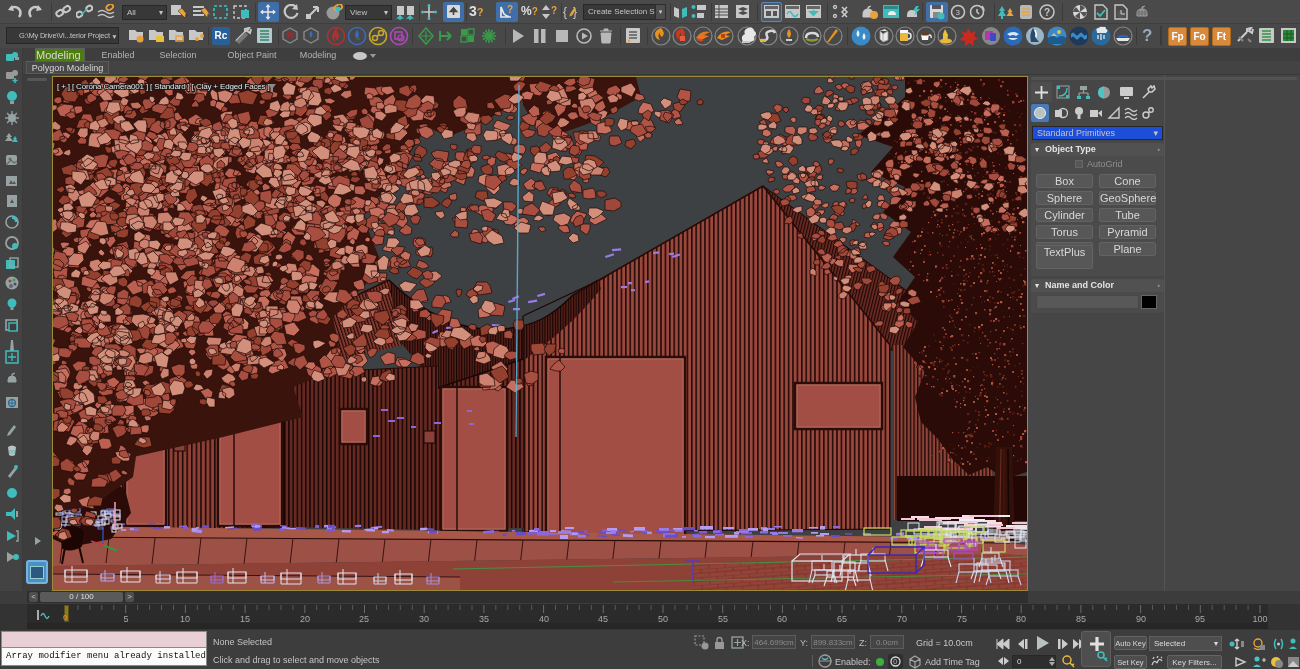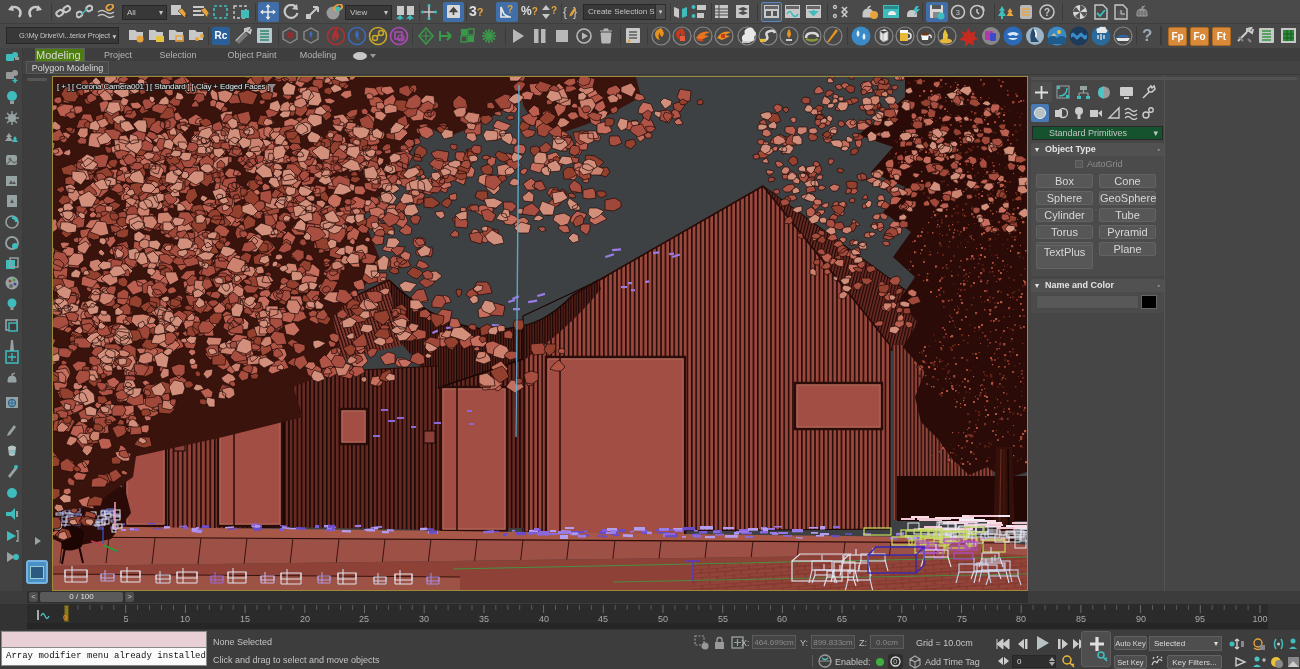--- a/index.html
+++ b/index.html
@@ -493,21 +493,21 @@
       <rect x="3" y="3" width="11" height="11" fill="#2a8a3a"></rect>
       <g stroke="#1a5a24" stroke-width="1">
         <line x1="3" y1="7" x2="14" y2="7"></line>
         <line x1="3" y1="11" x2="14" y2="11"></line>
         <line x1="7" y1="3" x2="7" y2="14"></line>
         <line x1="11" y1="3" x2="11" y2="14"></line>
       </g>
     </svg>
   </div>
 <div class="abs" style="left:35px;top:48px;width:50px;height:13px;background:#4d7c0f;border:1px solid #5e5e5e;border-bottom:none;color:#d8d8d8;font-size:11px;text-align:left;line-height:13px">Modeling</div>
-<div class="abs" style="left:95px;top:49px;width:46px;height:12px;color:#b4b4b4;font-size:9px;text-align:center;line-height:12px">Project</div>
+<div class="abs" style="left:95px;top:49px;width:46px;height:12px;color:#b4b4b4;font-size:9px;text-align:center;line-height:12px">Enabled</div>
 <div class="abs" style="left:155px;top:49px;width:46px;height:12px;color:#b4b4b4;font-size:9px;text-align:center;line-height:12px">Selection</div>
 <div class="abs" style="left:222px;top:49px;width:60px;height:12px;color:#b4b4b4;font-size:9px;text-align:center;line-height:12px">Object Paint</div>
 <div class="abs" style="left:296px;top:49px;width:44px;height:12px;color:#b4b4b4;font-size:9px;text-align:center;line-height:12px">Modeling</div>
 <svg style="position:absolute;left:352px;top:51px" width="24" height="10" viewBox="0 0 24 10">
     <ellipse cx="8" cy="5" rx="7" ry="4" fill="#c8c8c8"></ellipse>
     <path d="M18,3 l6,0 -3,4Z" fill="#999"></path>
   </svg>
 <div class="abs" style="left:26px;top:61px;width:83px;height:13px;background:#484848;border:1px solid #5a5a5a;color:#d8d8d8;font-size:9px;text-align:center;line-height:12px;white-space:nowrap">Polygon Modeling</div>
 <div class="abs" style="left:0;top:48px;width:23px;height:573px;background:#434343;border-right:1px solid #3a3a3a"></div>
 <div class="abs" style="left:23px;top:75px;width:29px;height:546px;background:#3d3d3d"></div>
@@ -1342,21 +1342,21 @@
     <path d="M2,12 L12,12 L12,2Z" fill="none" stroke="#ccc" stroke-width="1.4"></path>
   </svg>
 <svg style="position:absolute;left:1124px;top:106px" width="14" height="14" viewBox="0 0 14 14">
     <path d="M1,4 q3,-3 6,0 q3,3 6,0 M1,8 q3,-3 6,0 q3,3 6,0 M1,12 q3,-3 6,0 q3,3 6,0" stroke="#ccc" stroke-width="1.2" fill="none"></path>
   </svg>
 <svg style="position:absolute;left:1141px;top:106px" width="14" height="14" viewBox="0 0 14 14">
     <circle cx="5" cy="9" r="3" fill="none" stroke="#ccc" stroke-width="1.4"></circle>
     <circle cx="10" cy="4" r="2.2" fill="none" stroke="#ccc" stroke-width="1.4"></circle>
     <line x1="7" y1="7" x2="9" y2="6" stroke="#ccc" stroke-width="1.2"></line>
   </svg>
-<div class="ddl" style="left:1032px;top:126px;width:131px;height:14px;line-height:13px;padding-left:16px;font-size:9px;background:#14532d">Standard Primitives<span style="position:absolute;right:4px;top:0">▾</span></div>
+<div class="ddl" style="left:1032px;top:126px;width:131px;height:14px;line-height:13px;padding-left:4px;font-size:9px;background:#1d4ed8">Standard Primitives<span style="position:absolute;right:4px;top:0">▾</span></div>
 <div class="abs" style="left:1031px;top:143px;width:133px;height:133px;background:#4b4b4b;border-radius:3px"></div>
 <div class="abs" style="left:1031px;top:143px;width:133px;height:13px;background:#515151;border-radius:3px 3px 0 0;color:#e4e4e4;font-size:9px;font-weight:bold;padding-left:14px;line-height:13px">Object Type<span style="position:absolute;left:4px;top:0;font-weight:normal;font-size:8px">▾</span><span style="position:absolute;right:4px;top:0;color:#999;font-size:7px">▪</span></div>
 <div class="abs" style="left:1075px;top:160px;width:8px;height:8px;background:#575757;border:1px solid #666"></div>
 <div class="abs" style="left:1087px;top:159px;color:#8f8f8f;font-size:9px">AutoGrid</div>
 <div class="btn" style="left:1036px;top:174px;width:57px;height:14px">Box</div>
 <div class="btn" style="left:1099px;top:174px;width:57px;height:14px">Cone</div>
 <div class="btn" style="left:1036px;top:191px;width:57px;height:14px">Sphere</div>
 <div class="btn" style="left:1099px;top:191px;width:57px;height:14px">GeoSphere</div>
 <div class="btn" style="left:1036px;top:208px;width:57px;height:14px">Cylinder</div>
 <div class="btn" style="left:1099px;top:208px;width:57px;height:14px">Tube</div>

